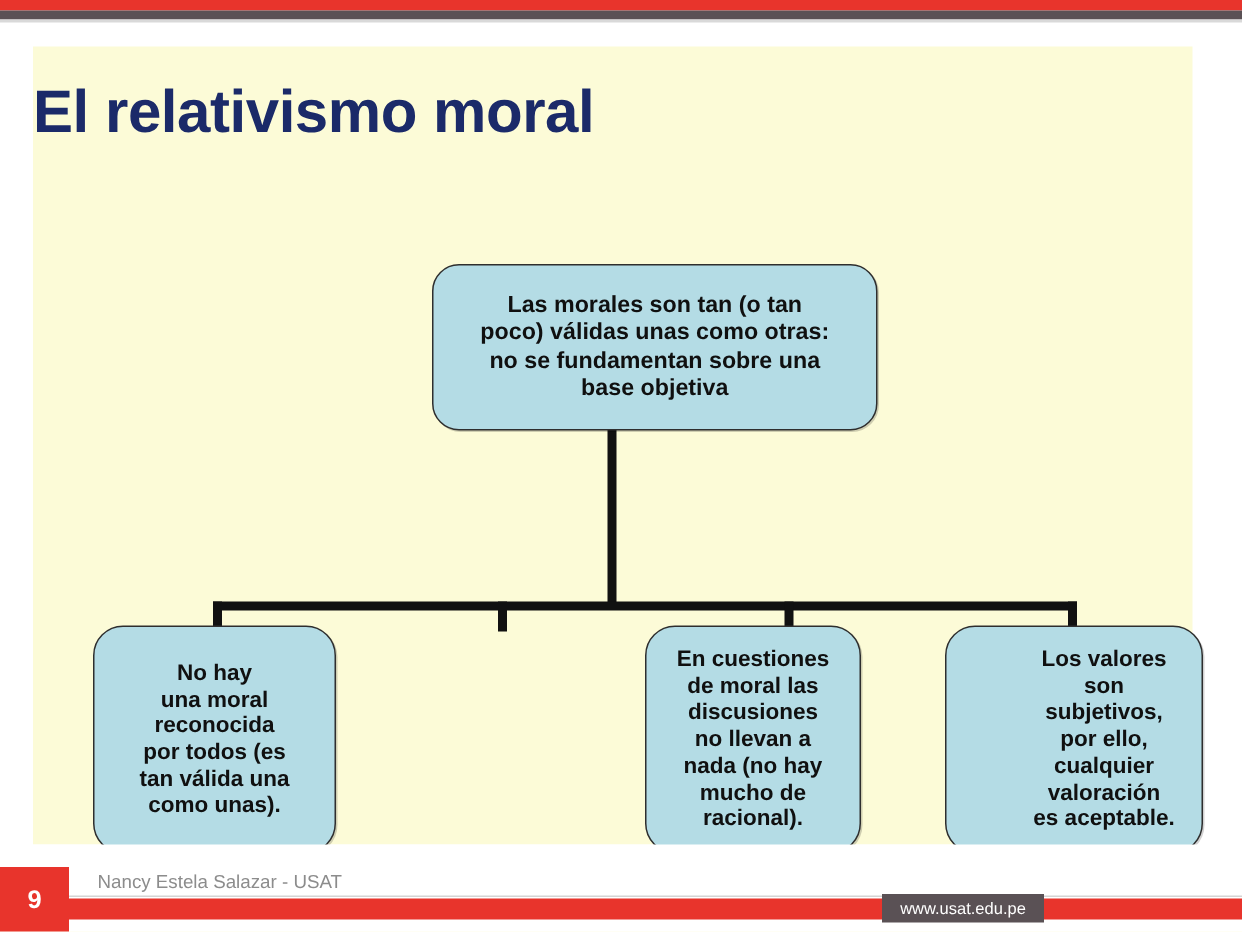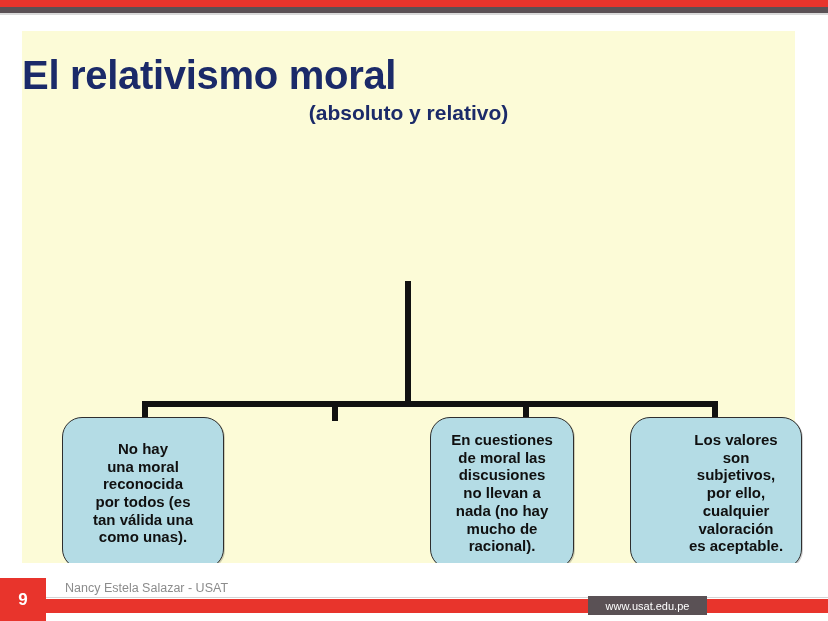--- a/index.html
+++ b/index.html
@@ -108,49 +108,52 @@
   }
   .rule{
     position:absolute;left:46px;top:34px;width:782px;height:1px;
     background:#d4d4d4;
   }
   .red-band{
     position:absolute;left:0;top:36px;width:828px;height:14px;
     background:#e8342c;
   }
   .url-box{
-    position:absolute;left:588px;top:33px;width:119px;height:19px;
+    position:absolute;left:588px;top:33px;width:108px;height:19px;
     background:#5a5155;
     display:flex;align-items:center;justify-content:center;
   }
   .url-text{
     color:#ffffff;font-size:11px;white-space:nowrap;
   }
 </style>
 </head>
 <body>
 
 <div id="slide">
 
   <div class="topbar-red"></div>
   <div class="topbar-dark"></div>
   <div class="topbar-line"></div>
 
   <div class="panel">
 
     <div class="title">El relativismo moral</div>
-    <div class="subtitle">(absoluto y relativo)</div>
 
     <div class="conn v-main"></div>
     <div class="conn h-bar"></div>
     <div class="drop drop-1"></div>
     <div class="drop drop-2"></div>
     <div class="drop drop-3"></div>
     <div class="drop drop-4"></div>
 
+    <div class="node node-top">Las morales son tan (o tan
+poco) válidas unas como otras:
+no se fundamentan sobre una
+base objetiva</div>
 
     <div class="node node-leaf leaf-1">No hay
 una moral
 reconocida
 por todos (es
 tan válida una
 como unas).</div>
     <div class="node node-leaf leaf-3">En cuestiones
 de moral las
 discusiones

